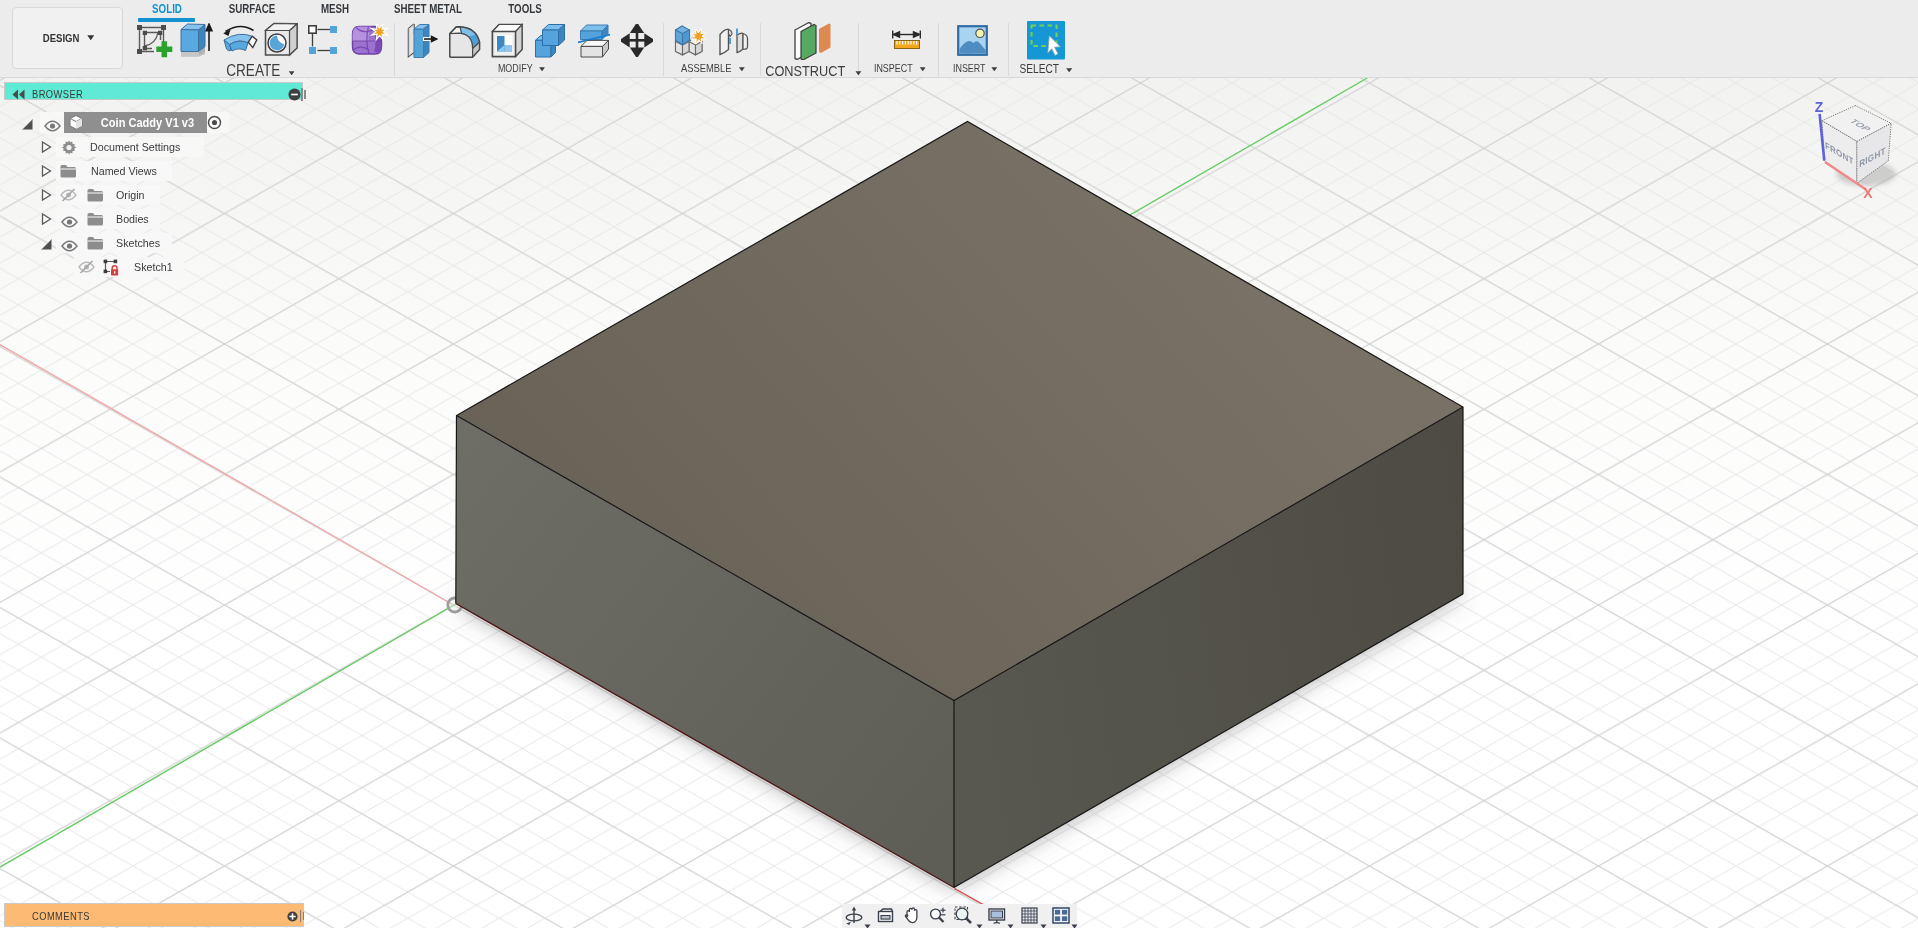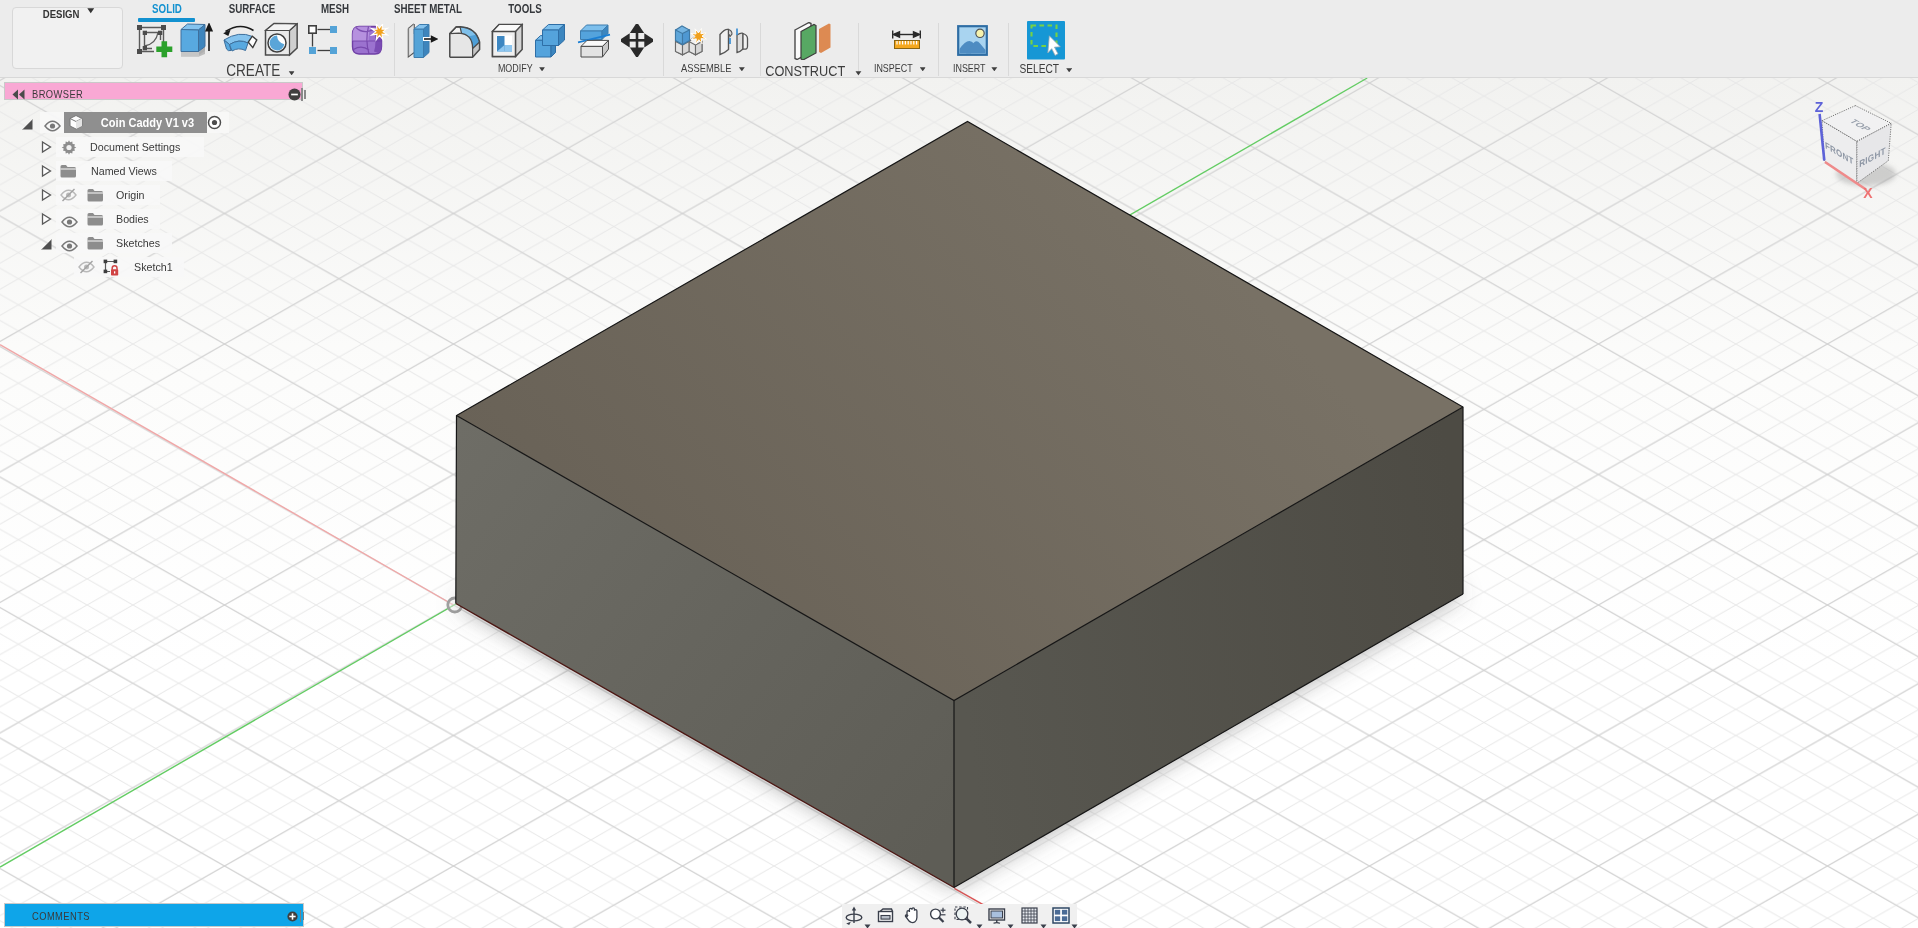--- a/index.html
+++ b/index.html
@@ -60,21 +60,21 @@
 <polygon points="1856.9,141.5 1891.2,123.3 1888.3,160.7 1856.9,183.3" fill="#e7e7e9" stroke="#5f5f5f" stroke-width="0.9" stroke-dasharray="1.1,1.25"></polygon>
 <text transform="matrix(0.83,0.49,0.062,0.97,1839.5,156.5)" font-size="9.6" fill="#8d96a4" text-anchor="middle" letter-spacing="0.3" style="font-family:'Liberation Sans',sans-serif;font-weight:bold">FRONT</text>
 <text transform="matrix(0.85,-0.455,0,0.97,1872.5,160.5)" font-size="9.6" fill="#8d96a4" text-anchor="middle" letter-spacing="0.3" style="font-family:'Liberation Sans',sans-serif;font-weight:bold">RIGHT</text>
 <text transform="matrix(0.84,0.49,-0.88,0.40,1857.5,126.5)" font-size="9.6" fill="#98a0ac" text-anchor="middle" letter-spacing="0.3" style="font-family:'Liberation Sans',sans-serif;font-weight:bold">TOP</text>
 <line x1="1824.3" y1="160.5" x2="1819.6" y2="114" stroke="#5d62d8" stroke-width="2.6"></line>
 <text x="1819" y="111.5" font-size="14" fill="#5d62d8" text-anchor="middle" style="font-family:'Liberation Sans',sans-serif;font-weight:bold">Z</text>
 <line x1="1825" y1="162" x2="1866" y2="189.5" stroke="#ef8a8a" stroke-width="2.6"></line>
 <text x="1868" y="198" font-size="14" fill="#ee7272" text-anchor="middle" style="font-family:'Liberation Sans',sans-serif;font-weight:bold">X</text>
 </svg>
 <div style="position:absolute;left:0;top:0;width:1918px;height:78px;background:#ececec;border-bottom:1px solid #d8d8d8;box-sizing:border-box">
-<div style="position:absolute;left:12px;top:7px;width:109px;height:60px;background:#f1f1f1;border:1px solid #d8d8d8;border-radius:4px;display:flex;justify-content:center;font-size:11px;font-weight:bold;color:#333">
+<div style="position:absolute;left:12px;top:7px;width:109px;height:60px;background:#f1f1f1;border:1px solid #d8d8d8;border-radius:4px;display:flex;align-items:center;justify-content:center;font-size:11px;font-weight:bold;color:#333">
       <span style="transform:scaleX(.87)">DESIGN</span>
       <svg width="7.5" height="5.5" viewBox="0 0 7.5 5.5" style="margin-left:5px">
         <polygon points="0.3,0.3 7.2,0.3 3.75,5.2" fill="#333"></polygon>
       </svg>
     </div>
 <div style="position:absolute;left:166.6px;top:0.5px;transform:translateX(-50%) scaleX(.75);font-size:13px;font-weight:bold;color:#1291d0;white-space:nowrap">SOLID</div>
 <div style="position:absolute;left:251.6px;top:0.5px;transform:translateX(-50%) scaleX(.75);font-size:13px;font-weight:bold;color:#35383c;white-space:nowrap">SURFACE</div>
 <div style="position:absolute;left:335.2px;top:0.5px;transform:translateX(-50%) scaleX(.75);font-size:13px;font-weight:bold;color:#35383c;white-space:nowrap">MESH</div>
 <div style="position:absolute;left:428.4px;top:0.5px;transform:translateX(-50%) scaleX(.75);font-size:13px;font-weight:bold;color:#35383c;white-space:nowrap">SHEET METAL</div>
 <div style="position:absolute;left:525px;top:0.5px;transform:translateX(-50%) scaleX(.75);font-size:13px;font-weight:bold;color:#35383c;white-space:nowrap">TOOLS</div>
@@ -286,21 +286,21 @@
 <path d="M9,28.5 L17,17.5 Q20,14.5 23,18.5 L28.5,25 L28.5,28.5 Z" fill="#4e8cc2"></path>
 <circle cx="23" cy="8.3" r="4.2" fill="#f7f3ae" stroke="#4e5358" stroke-width="1.2"></circle>
     </svg>
 <svg style="position:absolute;left:1027px;top:21px" width="38" height="39" viewBox="0 0 38 39">
       <rect x="0" y="0" width="38" height="38.5" rx="1" fill="#1697d5"></rect>
 <rect x="4.5" y="4.5" width="25" height="20.5" fill="none" stroke="#76d245" stroke-width="2.1" stroke-dasharray="4.6,3.4"></rect>
 <path d="M22.3,14.8 L33.3,25.8 27.5,26.2 31,32.8 28.1,34.4 24.7,27.7 20.8,32 Z" fill="#fff" stroke="#8fa6b2" stroke-width="0.8"></path>
     </svg>
 </div>
 <div style="position:absolute;left:0;top:0">
-<div style="position:absolute;left:4px;top:82px;width:299px;height:18px;background:#f9a8d4;border:1px solid #c9c9c9;box-sizing:border-box">
+<div style="position:absolute;left:4px;top:82px;width:299px;height:18px;background:#5eead4;border:1px solid #c9c9c9;box-sizing:border-box">
       <svg width="13" height="11" viewBox="0 0 13 11" style="position:absolute;left:7px;top:6px">
         <polygon points="6,0.5 6,10.5 0.5,5.5" fill="#4a4a4a"></polygon>
         <polygon points="12.5,0.5 12.5,10.5 7,5.5" fill="#4a4a4a"></polygon>
       </svg>
       <div style="position:absolute;left:27px;top:5px;font-size:11px;color:#3a3a3a;letter-spacing:.5px;transform:scaleX(.85);transform-origin:left top">BROWSER</div>
       <svg width="13" height="13" viewBox="0 0 14 14" style="position:absolute;left:283px;top:5px">
         <circle cx="7" cy="7" r="6.5" fill="#3f3f3f"></circle>
         <rect x="3.4" y="6.1" width="7.2" height="1.8" fill="#fff"></rect>
       </svg>
       <div style="position:absolute;left:296px;top:5px;width:1.6px;height:13px;background:#8a8a8a"></div>
@@ -401,21 +401,21 @@
           <rect x="1.6" y="11.6" width="3.6" height="3.6"></rect>
         </g>
         <g>
           <path d="M10.2,11.8 v-1.6 q0,-2.4 2.4,-2.4 t2.4,2.4 v1.6" fill="none" stroke="#d04343" stroke-width="1.5"></path>
           <rect x="9" y="11.3" width="7.2" height="6.2" rx="0.8" fill="#d04343"></rect>
           <rect x="12" y="13.3" width="1.3" height="2.2" fill="#fff"></rect>
         </g>
       </svg></div>
     <div style="position:absolute;left:134px;top:261px;font-size:11.5px;color:#3a3a3a;white-space:nowrap;transform:scaleX(.93);transform-origin:left top">Sketch1</div>
 </div>
-<div style="position:absolute;left:4px;top:903px;width:300px;height:24px;background:#0ea5e9;border:1px solid #c9c9c9;box-sizing:border-box">
+<div style="position:absolute;left:4px;top:903px;width:300px;height:24px;background:#fdba74;border:1px solid #c9c9c9;box-sizing:border-box">
     <div style="position:absolute;left:27px;top:6px;font-size:11px;color:#3a3a3a;letter-spacing:.5px;transform:scaleX(.85);transform-origin:left top">COMMENTS</div>
     <svg width="11" height="11" viewBox="0 0 14 14" style="position:absolute;left:282px;top:7px">
       <circle cx="7" cy="7" r="6.5" fill="#3f3f3f"></circle>
       <rect x="3" y="6" width="8" height="2" fill="#fff"></rect>
       <rect x="6" y="3" width="2" height="8" fill="#fff"></rect>
     </svg>
     <div style="position:absolute;left:294.5px;top:6px;width:1.6px;height:12px;background:#7f7f7f"></div>
     <div style="position:absolute;left:297.7px;top:8px;width:1.6px;height:8px;background:#7f7f7f"></div>
   </div>
 <div style="position:absolute;left:842px;top:903.5px;width:235px;height:24.5px;background:#f0f0f0"></div>

